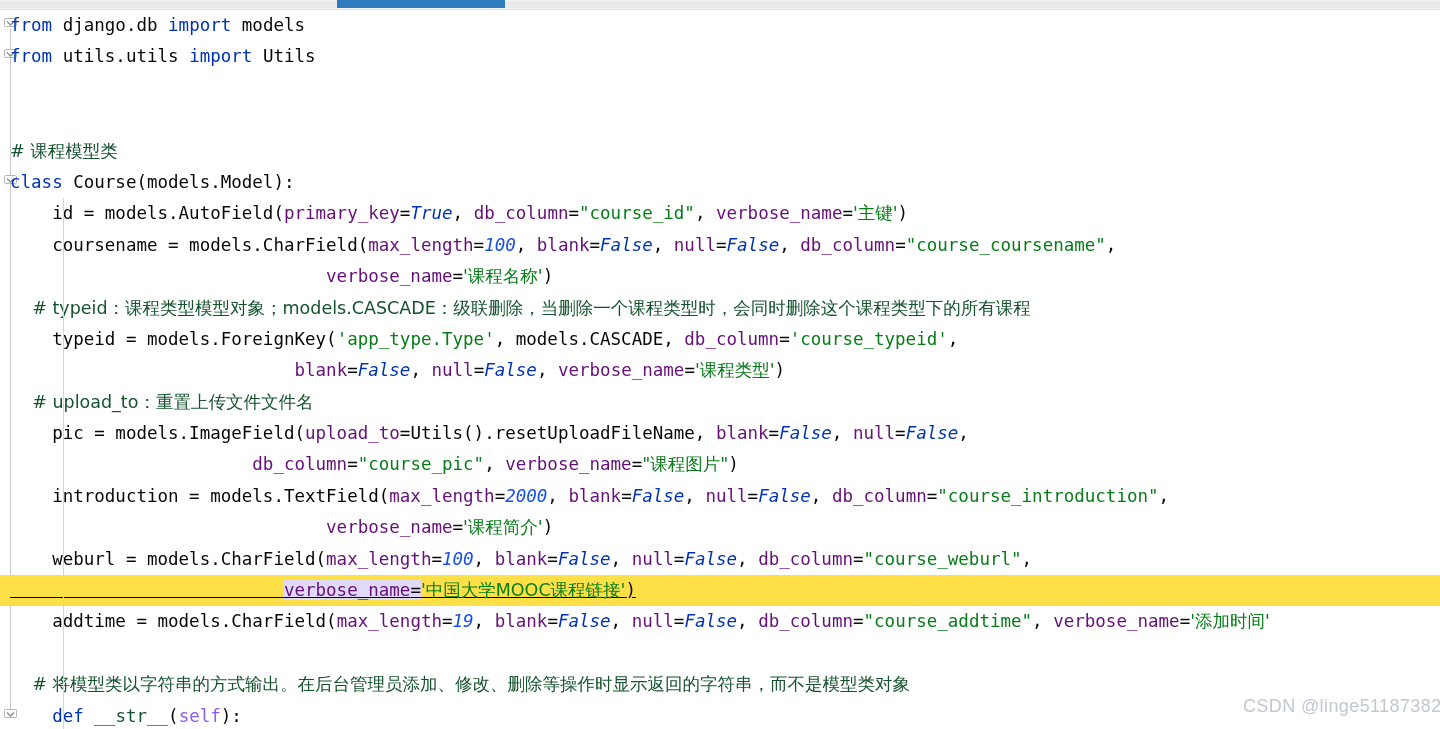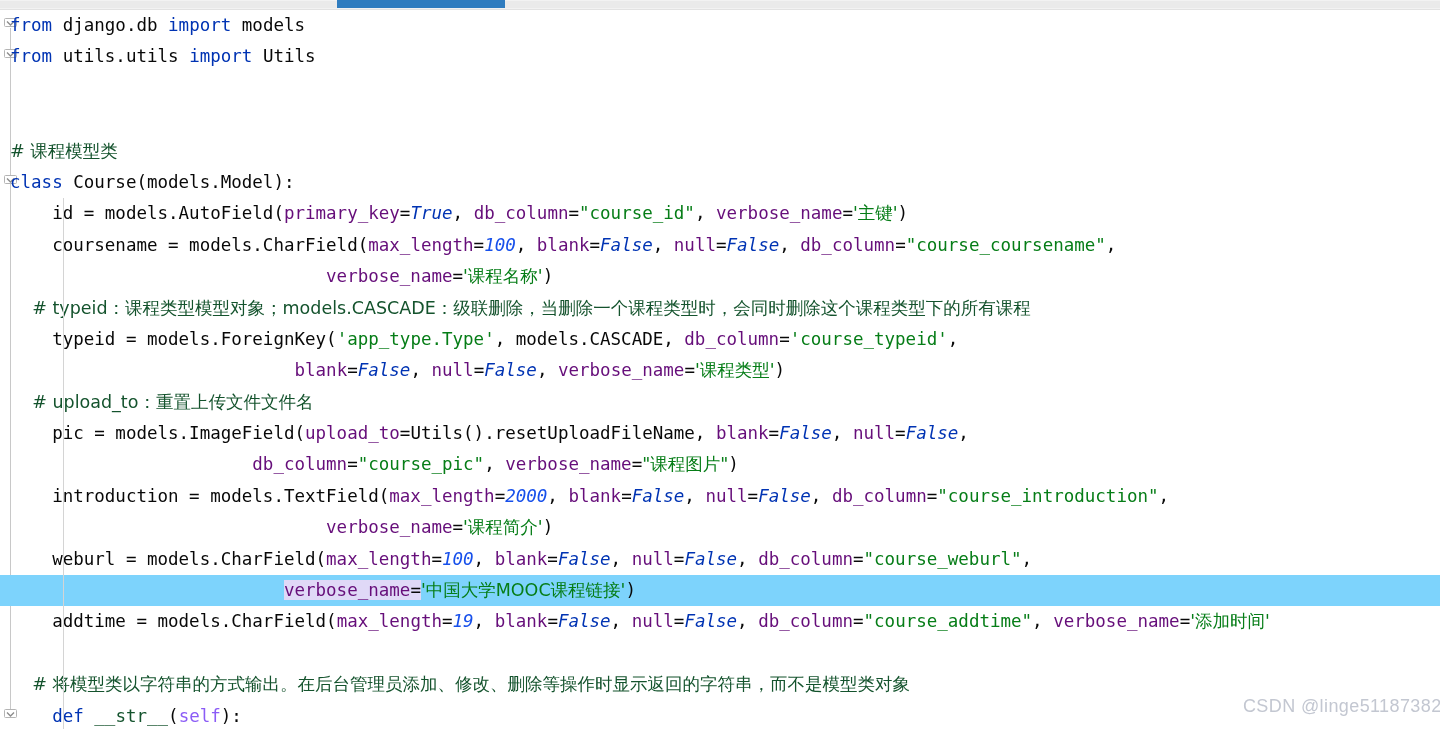--- a/index.html
+++ b/index.html
@@ -86,21 +86,22 @@
     white-space: pre;
     color: #000000;
   }
   .line {
     position: relative;
     height: 31.4px;
     padding-left: 10px;
     white-space: pre;
   }
   .line.caret-line {
-    background: #7dd3fc;
+    background: #fde047;
+    text-decoration: underline;
   }
 
   
   .indent-guide {
     position: absolute;
     top: 0;
     width: 1px;
     height: 31.4px;
     background: #d4d4d4;
   }

